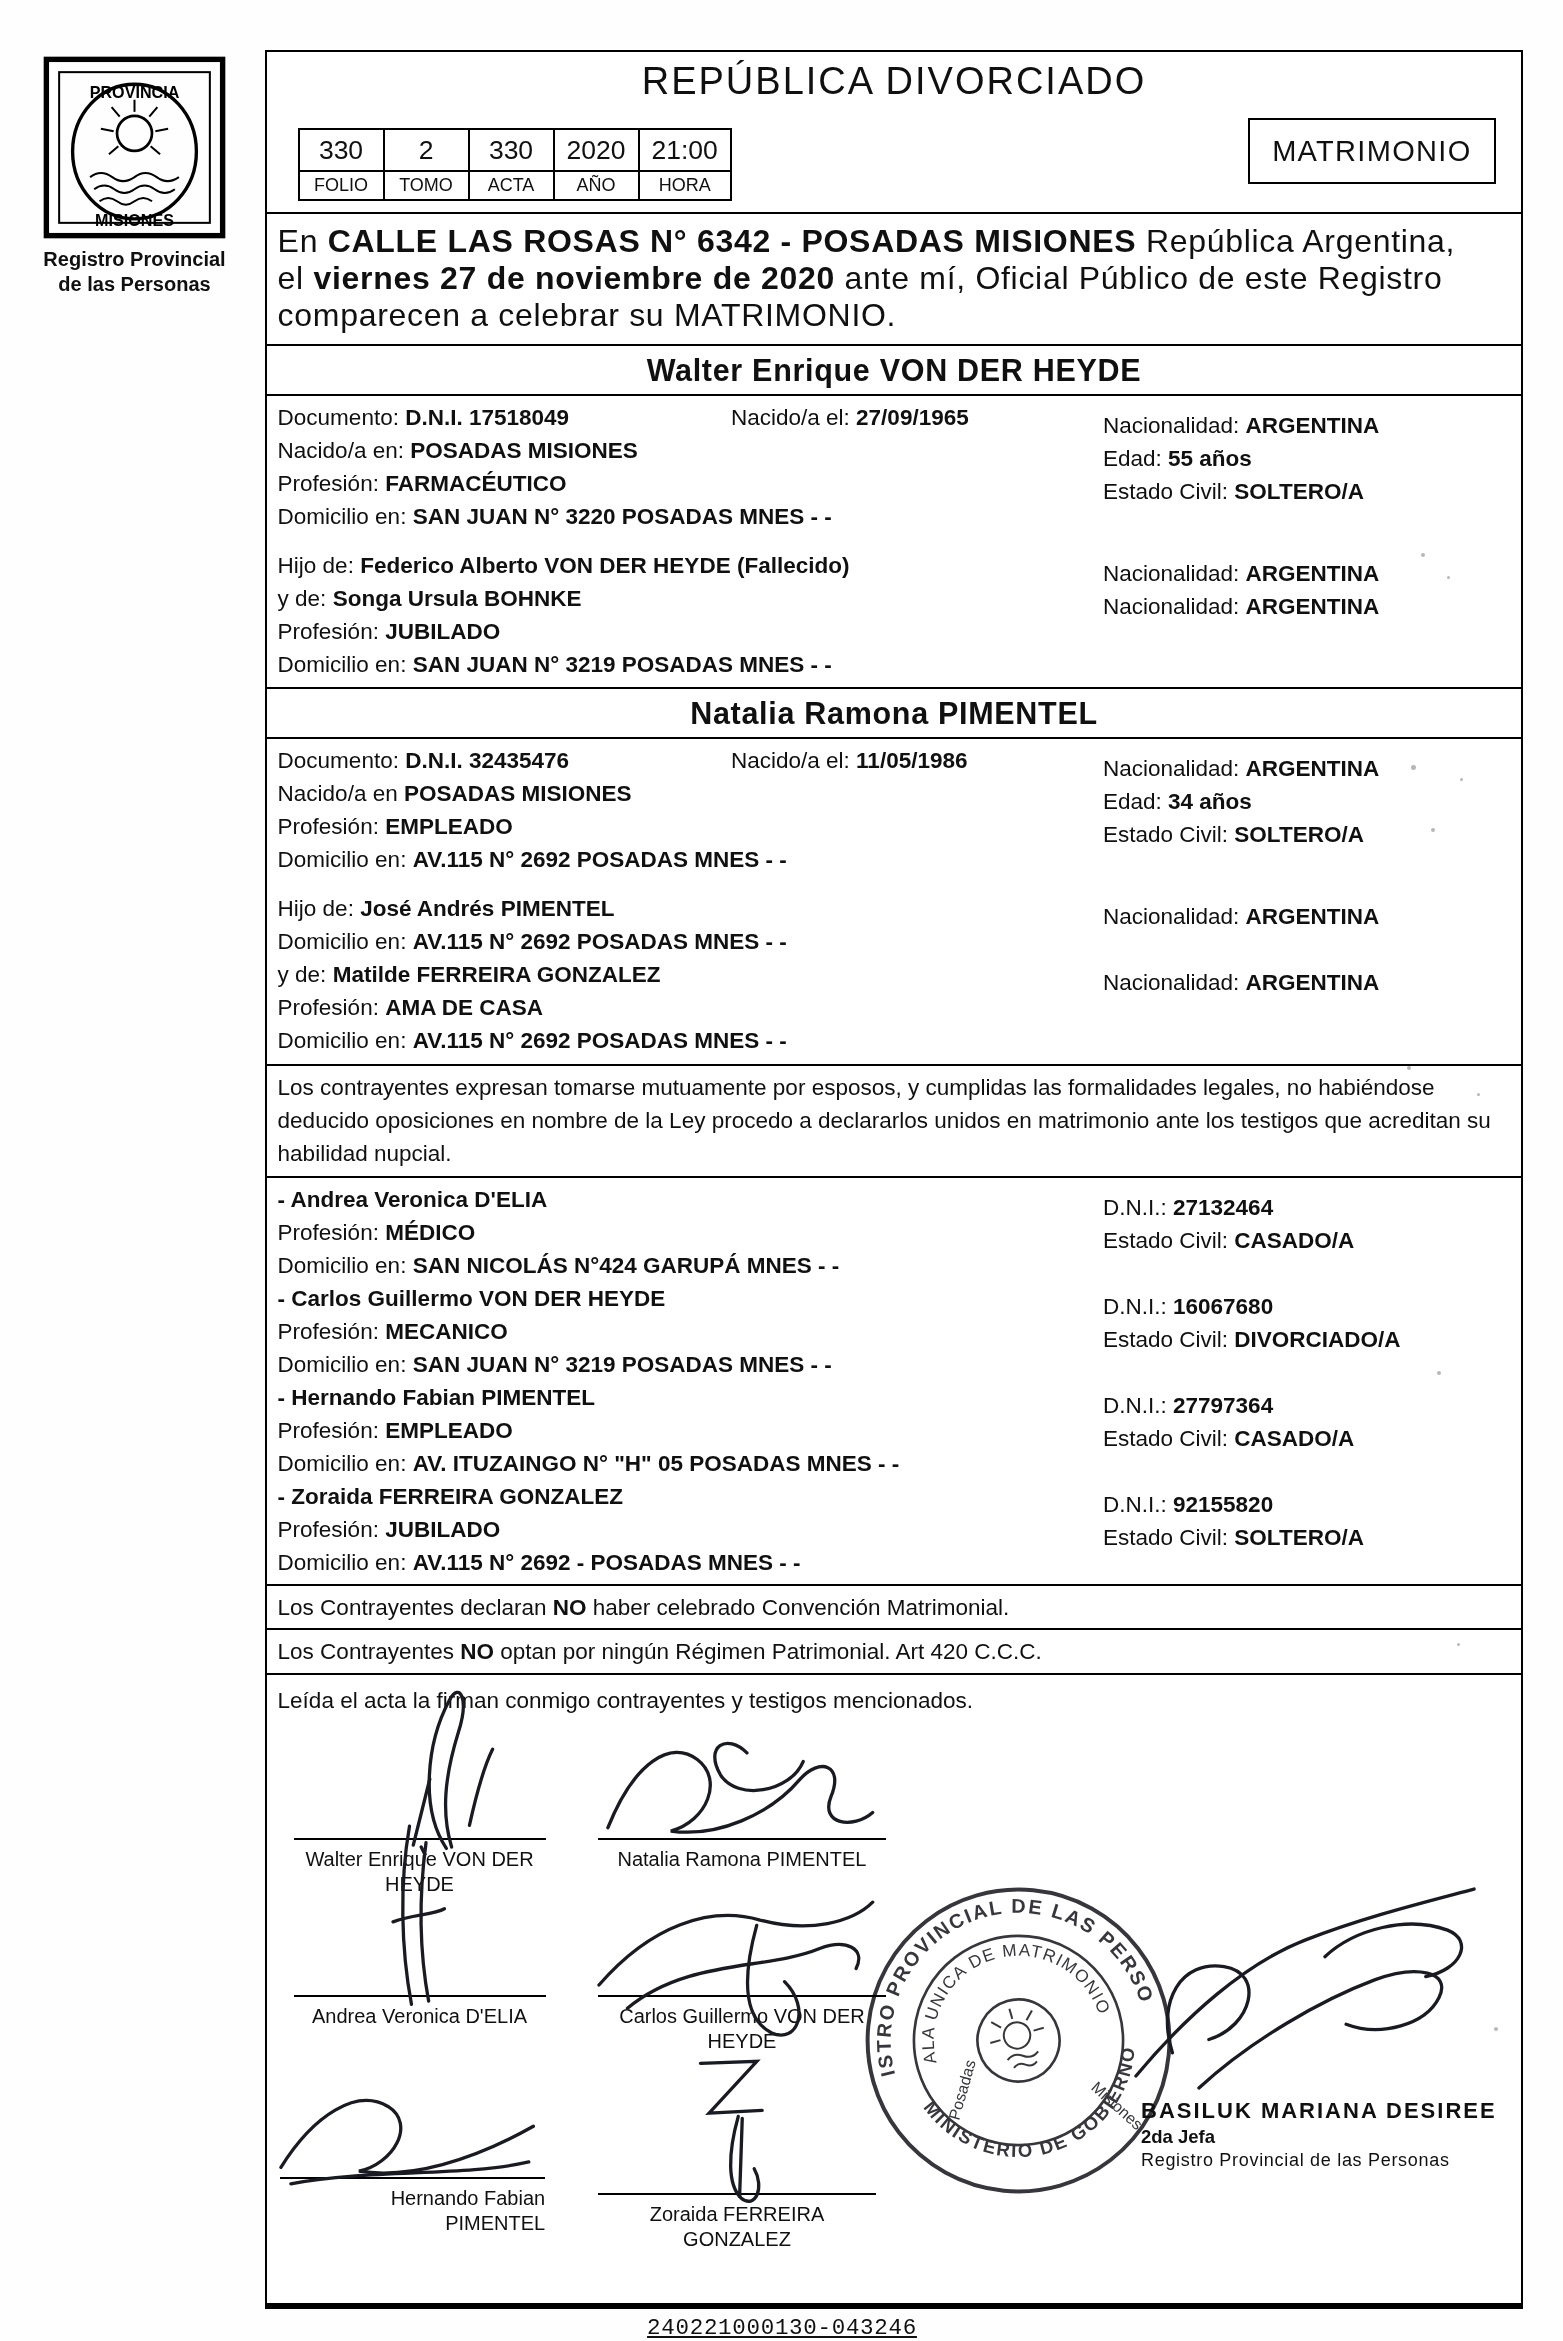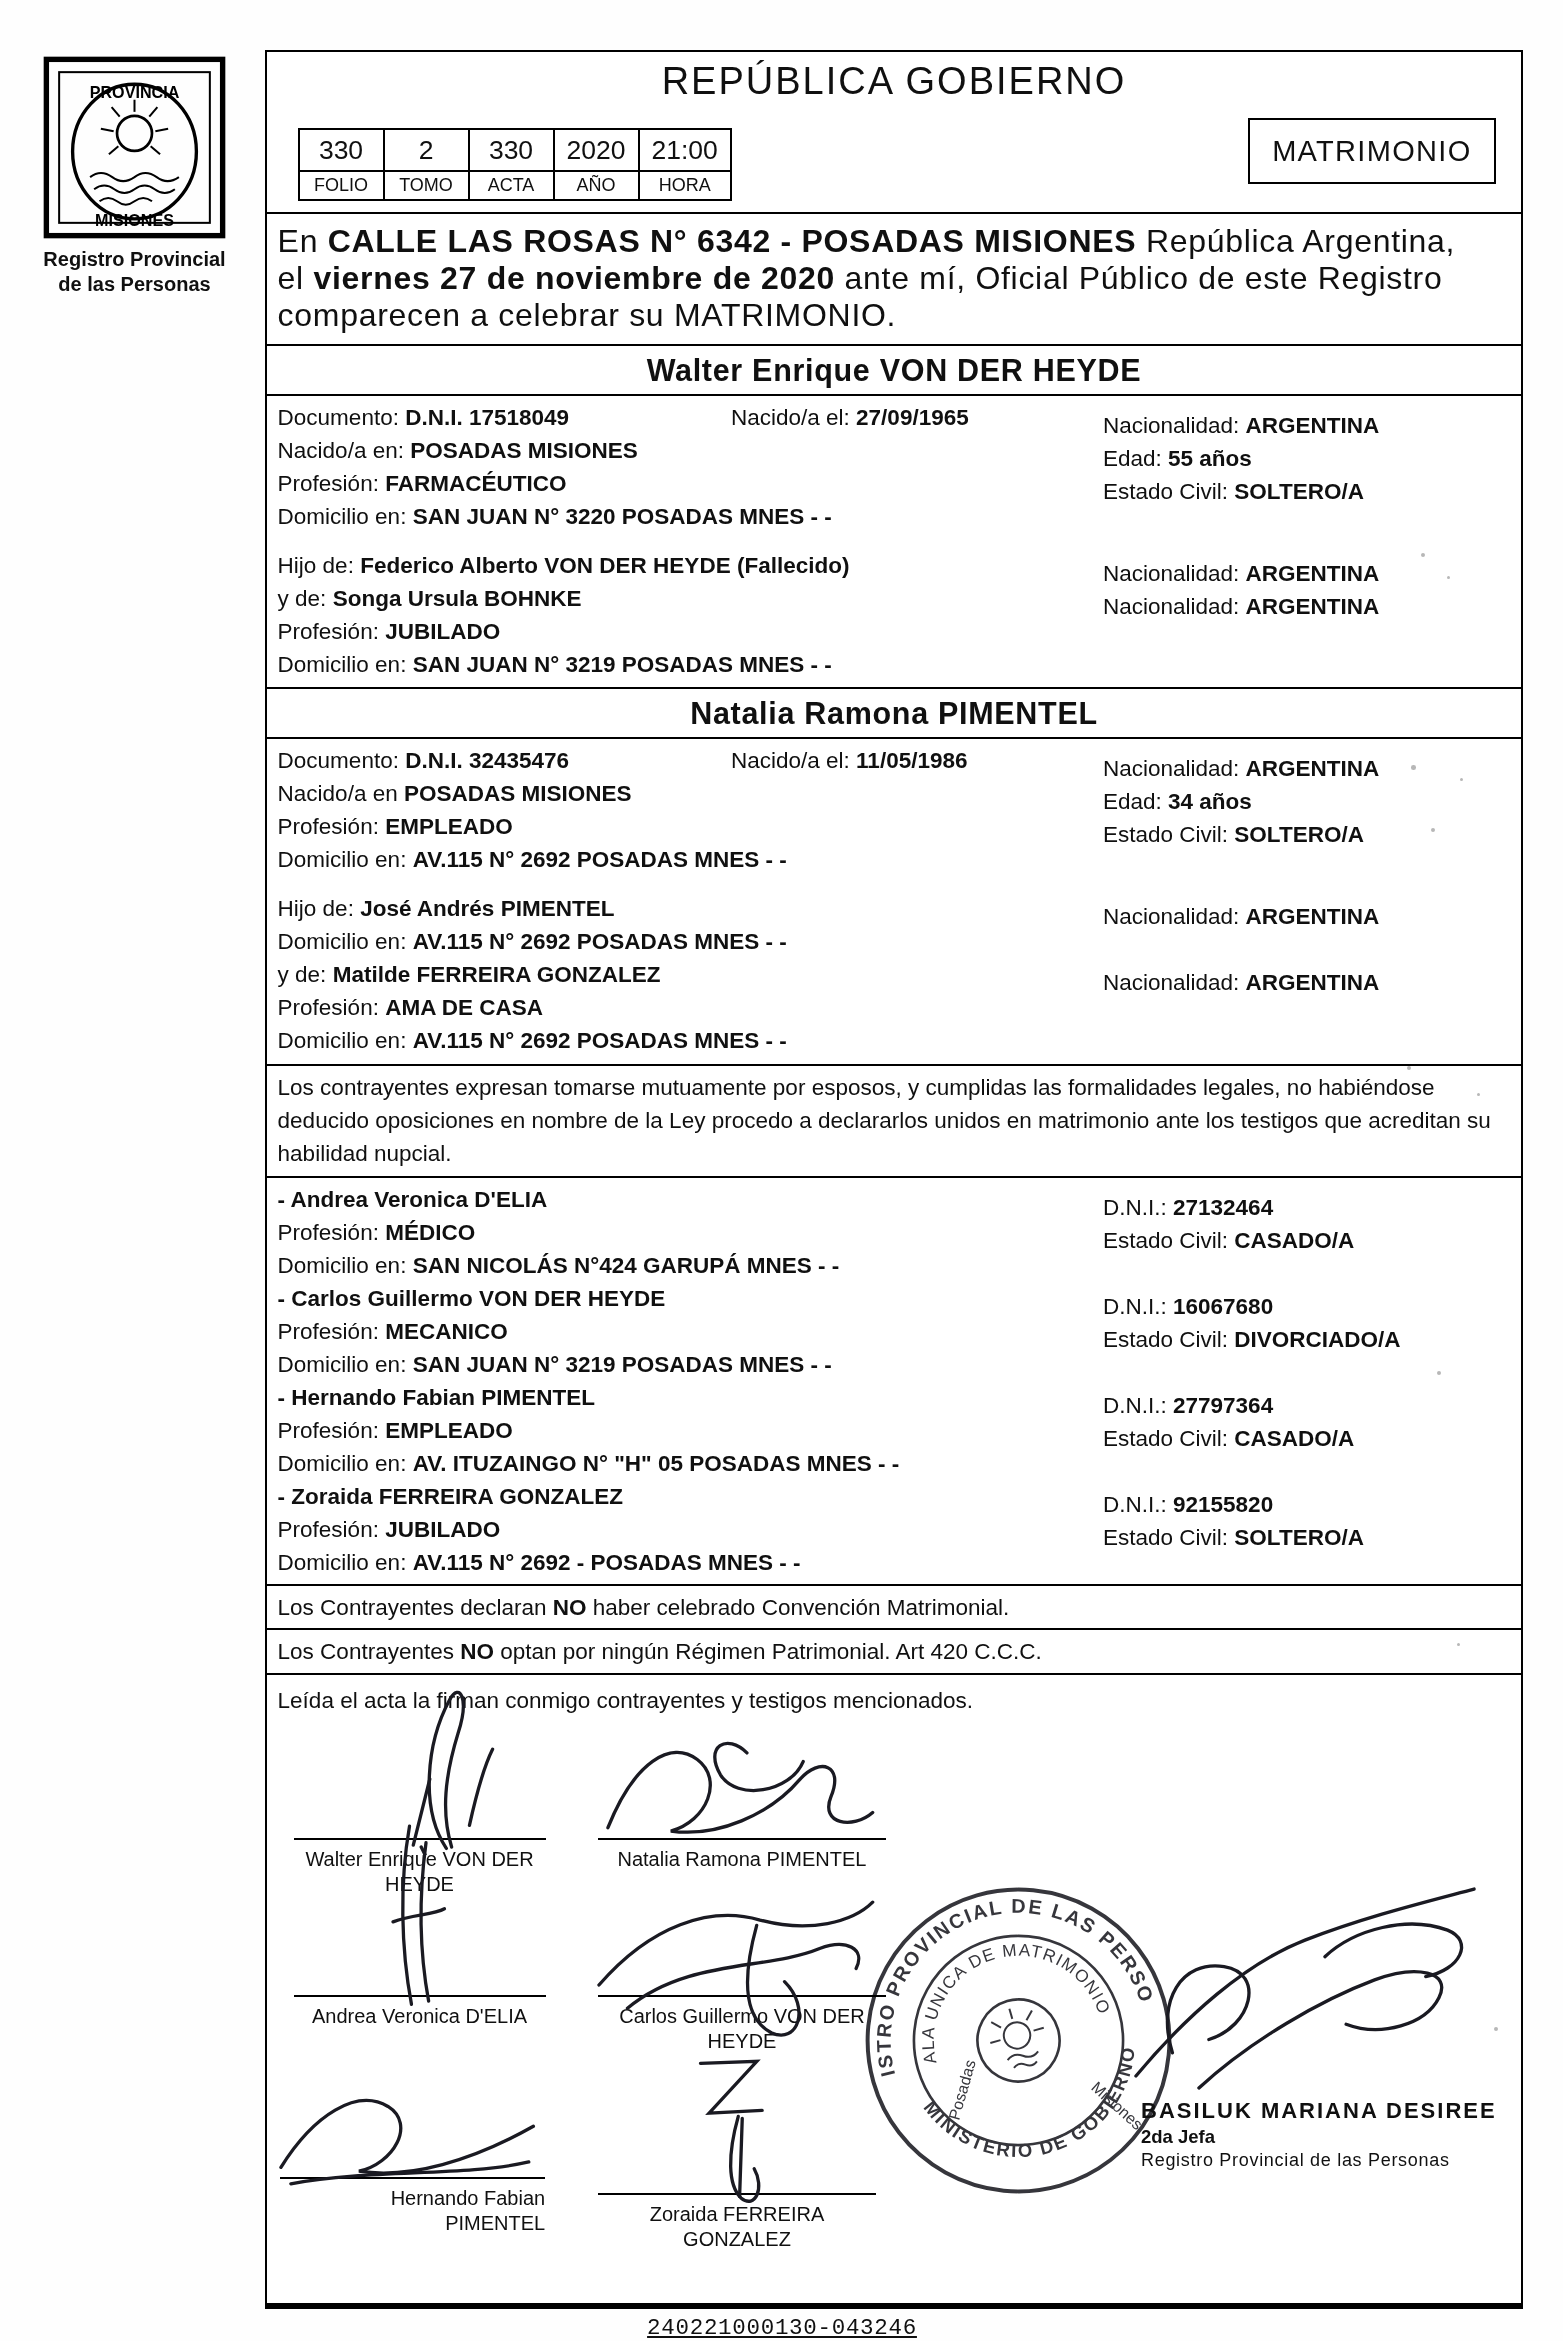--- a/index.html
+++ b/index.html
@@ -100,21 +100,21 @@
     </svg>
     <div class="logo-caption">
       <div>Registro Provincial</div>
       <div>de las Personas</div>
     </div>
   </div>
 
   <div class="main-box">
 
     <div class="head-sec">
-      <div class="doc-title">REPÚBLICA GOBIERNO</div>
+      <div class="doc-title">REPÚBLICA DIVORCIADO</div>
       <table class="folio-table">
         <tbody>
             <tr class="folio-values">
           <td>330</td>
           <td>2</td>
           <td>330</td>
           <td>2020</td>
           <td>21:00</td>
         </tr>
         <tr class="folio-labels">

